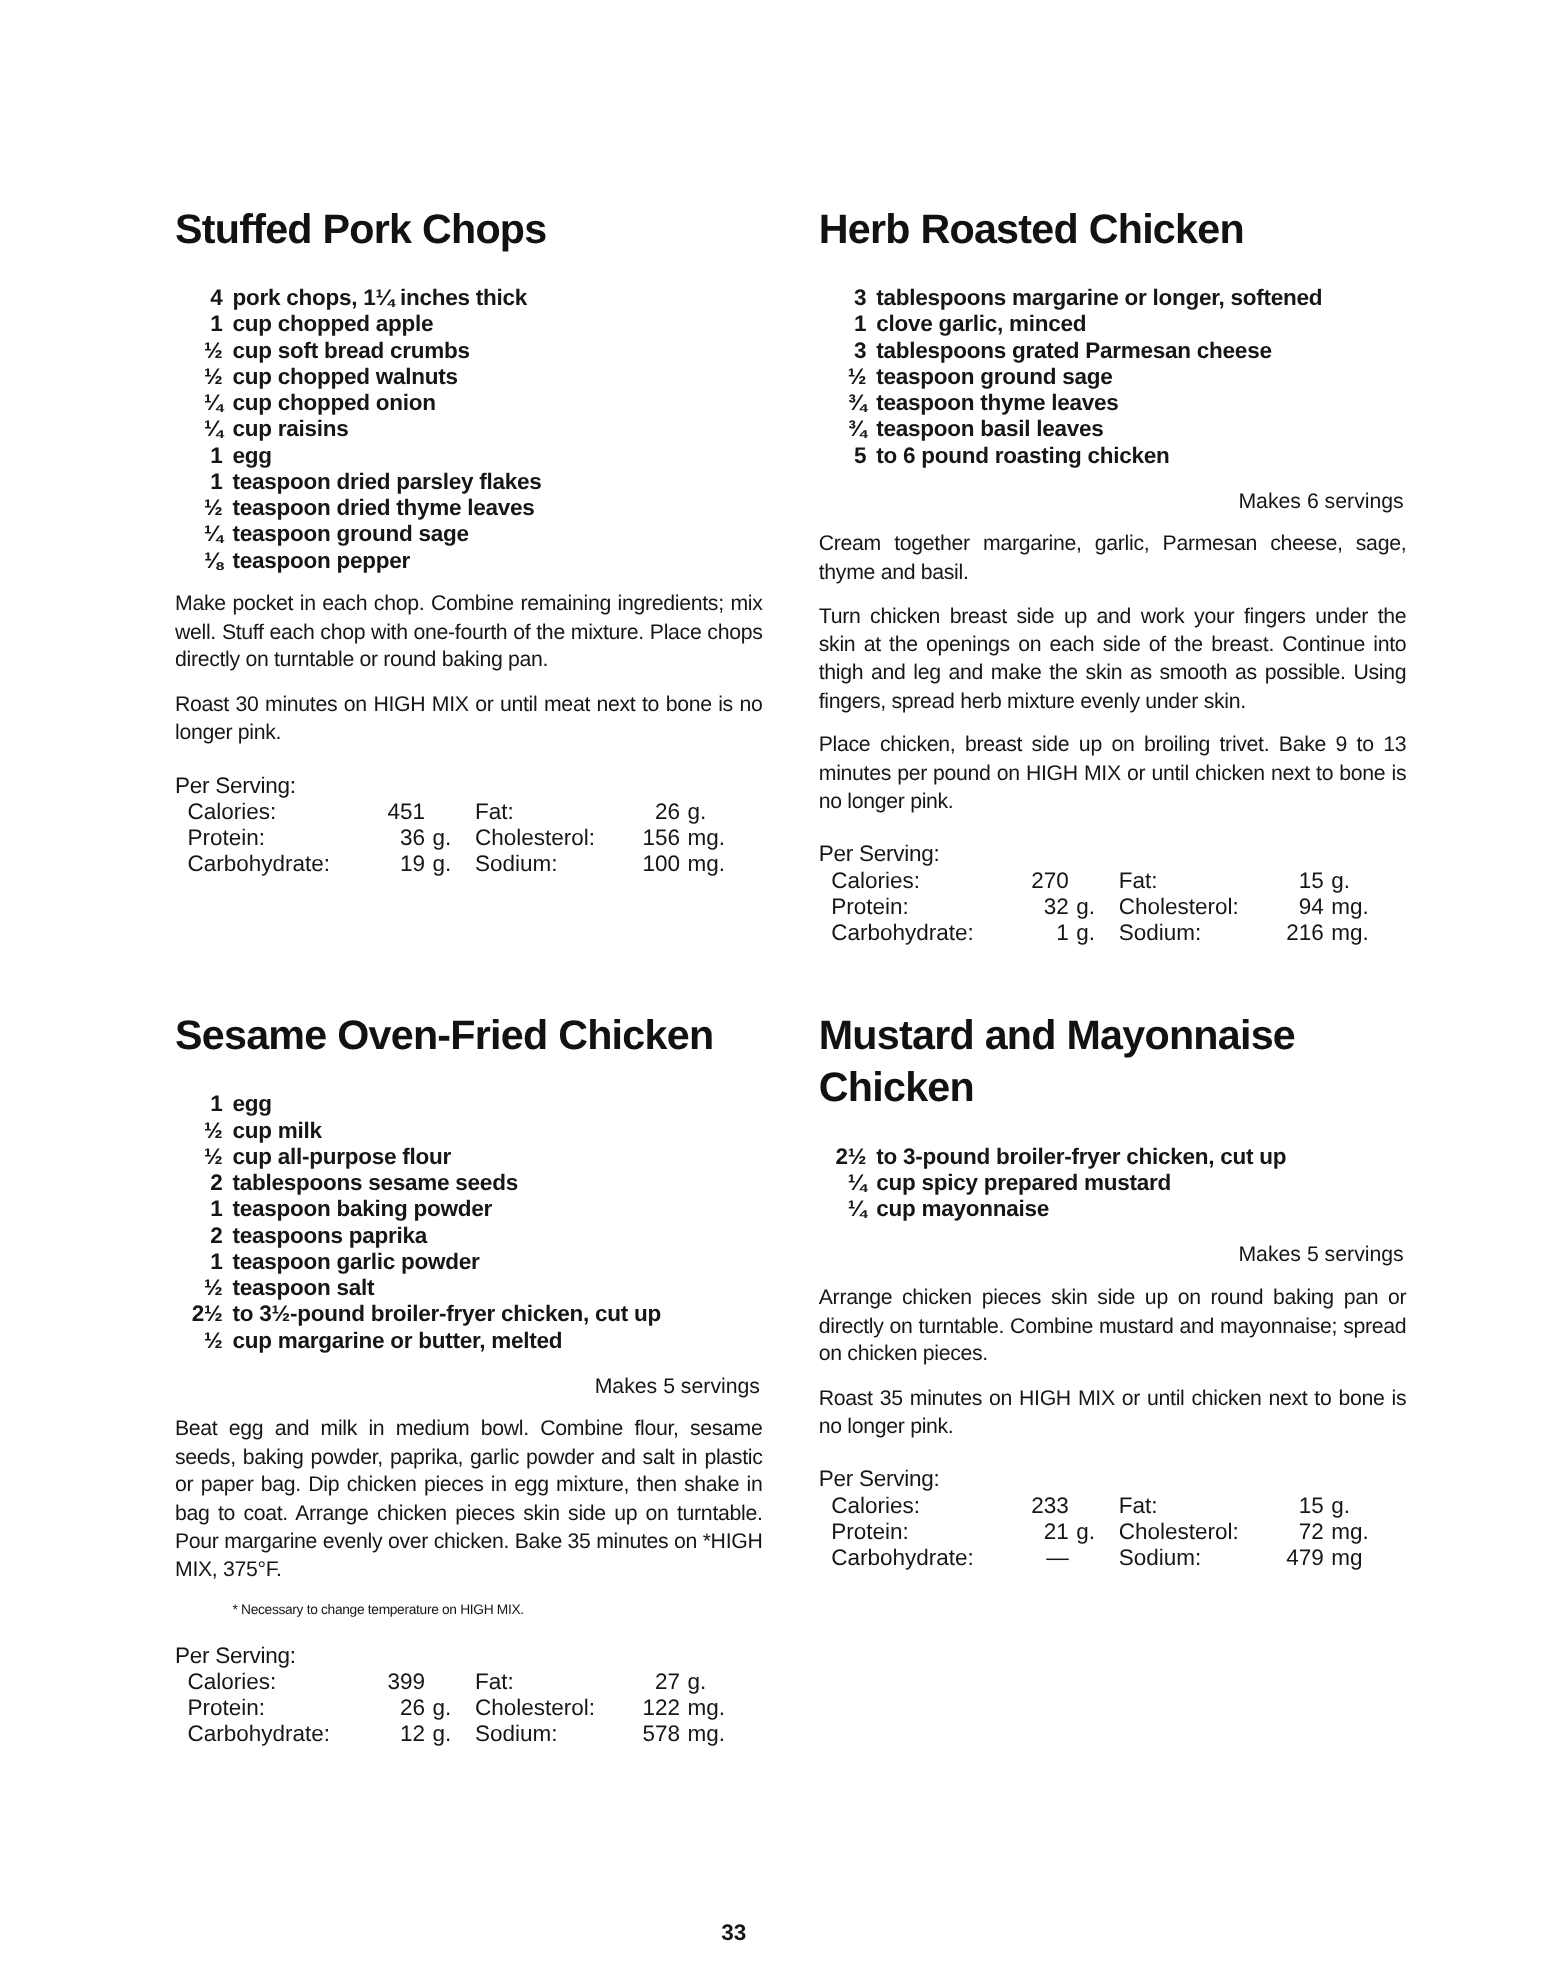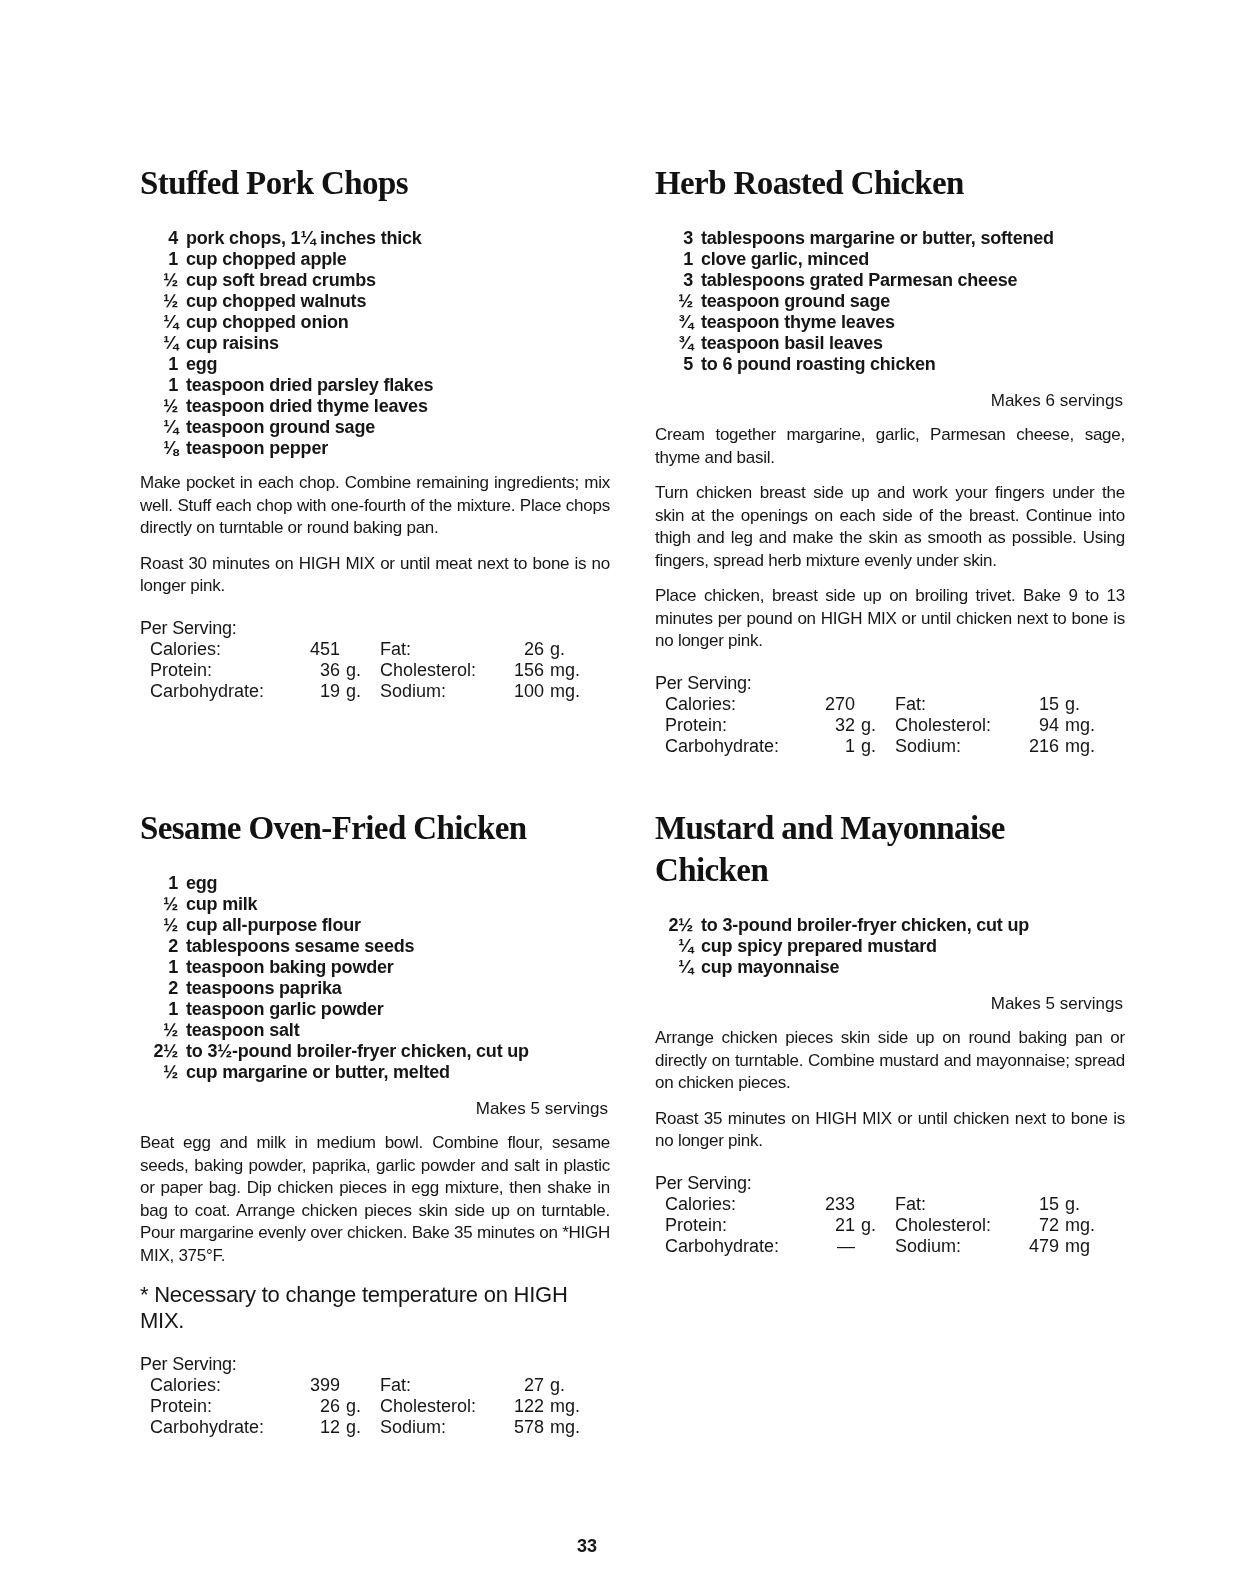--- a/index.html
+++ b/index.html
@@ -28,21 +28,20 @@
   .recipe.tall {
     min-height: 645px;
   }
   .recipe h2 {
     margin: 0 0 24px 0;
     font-size: 33px;
     line-height: 42px;
     font-weight: bold;
     letter-spacing: -0.6px;
     color: #121212;
-    font-family: Liberation Serif, serif;
   }
   .ingredients {
     list-style: none;
     margin: 0;
     padding: 0;
     font-weight: bold;
     font-size: 18px;
     line-height: 21px;
     letter-spacing: -0.2px;
   }
@@ -65,22 +64,23 @@
   }
   .paras .para {
     margin: 13px 0 0 0;
     font-size: 17px;
     line-height: 22.5px;
     letter-spacing: -0.25px;
     text-align: justify;
   }
   .footnote {
     margin-top: 15px;
-    font-size: 22px;
+    font-size: 11px;
     letter-spacing: -0.25px;
+    margin-left: 46px;
   }
   .nutrition {
     margin-top: 20px;
     font-size: 18px;
     line-height: 21px;
   }
   .nhead {
     letter-spacing: -0.2px;
   }
   .nrow {
@@ -192,21 +192,21 @@
   </div>
           </div>
       </div>
     </section>
 
     <section class="recipe tall">
       <h2>Herb Roasted Chicken</h2>
       <ul class="ingredients">
           <li class="ing">
     <span class="qty">3</span>
-    <span class="iname">tablespoons margarine or butter, softened</span>
+    <span class="iname">tablespoons margarine or longer, softened</span>
   </li>
           <li class="ing">
     <span class="qty">1</span>
     <span class="iname">clove garlic, minced</span>
   </li>
           <li class="ing">
     <span class="qty">3</span>
     <span class="iname">tablespoons grated Parmesan cheese</span>
   </li>
           <li class="ing">

